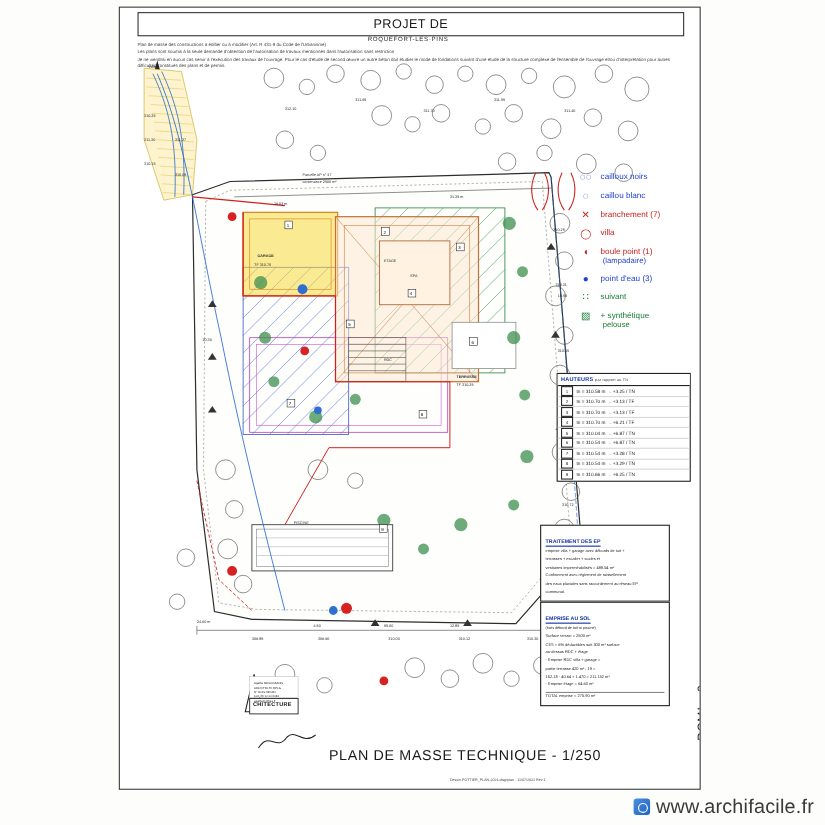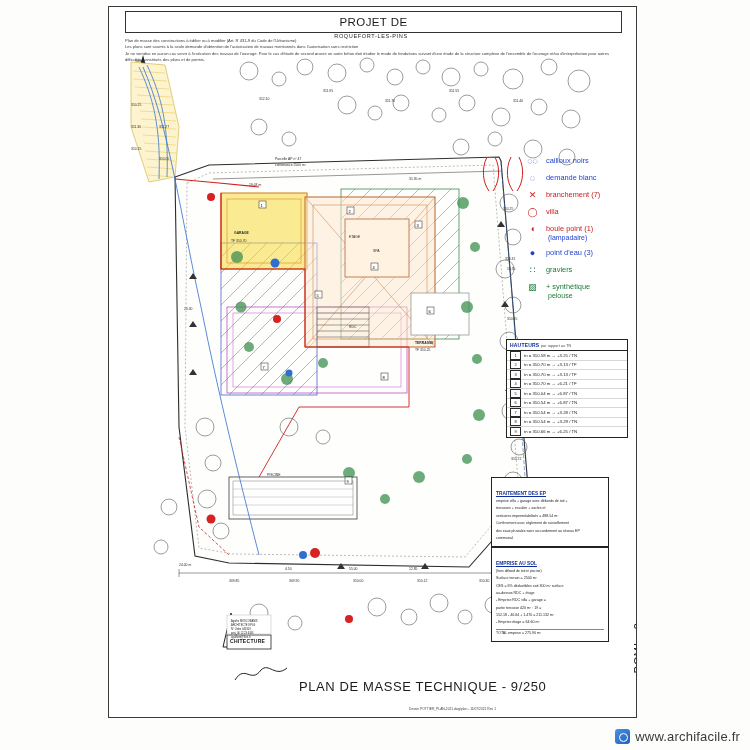--- a/index.html
+++ b/index.html
@@ -233,21 +233,21 @@
   }
   .watermark .mark:after {
     content: "";
     position: absolute;
     left: 4px; top: 4px;
     width: 7px; height: 7px;
     border: 1.6px solid #fff;
     border-radius: 50%;
   }
   .watermark .wtxt {
-    font-size: 13px;
+    font-size: 18px;
     color: #3a3a3a;
     letter-spacing: .2px;
   }
 </style>
 </head>
 <body>
 
 <div class="page">
 
   <div class="sheet">
@@ -567,42 +567,42 @@
       <div class="mt" style="left:240px; top:318px;">RDC</div>
       <div class="mt" style="left:264px; top:242px;">SPA</div>
 
       <div class="legend-hand">
         <div class="row">
           <span class="glyph">◌◌</span>
           <span>cailloux noirs</span>
         </div>
         <div class="row">
           <span class="glyph">◌</span>
-          <span>demande blanc</span>
+          <span>caillou blanc</span>
         </div>
         <div class="row r">
           <span class="glyph">✕</span>
           <span>branchement (7)</span>
         </div>
         <div class="row r">
           <span class="glyph">◯</span>
           <span>villa</span>
         </div>
         <div class="row r">
           <span class="glyph">◖</span>
           <span>boule point (1)</span>
         </div>
         <div class="sub-note">(lampadaire)</div>
         <div class="row" style="margin-top:3px">
           <span class="glyph">●</span>
           <span>point d'eau (3)</span>
         </div>
         <div class="row g">
           <span class="glyph">∷</span>
-          <span>graviers</span>
+          <span>suivant</span>
         </div>
         <div class="row g">
           <span class="glyph">▨</span>
           <span>+ synthétique</span>
         </div>
         <div class="sub-note" style="color:#1a7a35">pelouse</div>
       </div>
 
       <div class="tbl" style="left:397px; top:332px; width:120px;">
         <div class="hd">
@@ -683,21 +683,21 @@
           <div>port. 06 12 23 6344</div>
           <div>agathem@free.fr</div>
         </div>
         <div class="arch">CHITECTURE</div>
       </div>
 
       <svg style="position:absolute; left:122px; top:655px;" width="60" height="24">
         <path d="M4 18 C14 2 20 22 30 8 C38 0 44 16 56 6" stroke="#222" stroke-width="1" fill="none"></path>
       </svg>
 
-      <div class="plan-title">PLAN DE MASSE TECHNIQUE - 9/250</div>
+      <div class="plan-title">PLAN DE MASSE TECHNIQUE - 1/250</div>
       <div class="pcmi">PCMI - 2</div>
       <div class="foot-credit">Dessin POTTIER_PLAN-2021.dwg/plan - 11/07/2021 Rev 1</div>
     </div>
   </div>
 
   <div class="watermark">
     <div class="mark"></div>
     <div class="wtxt">www.archifacile.fr</div>
   </div>
 

